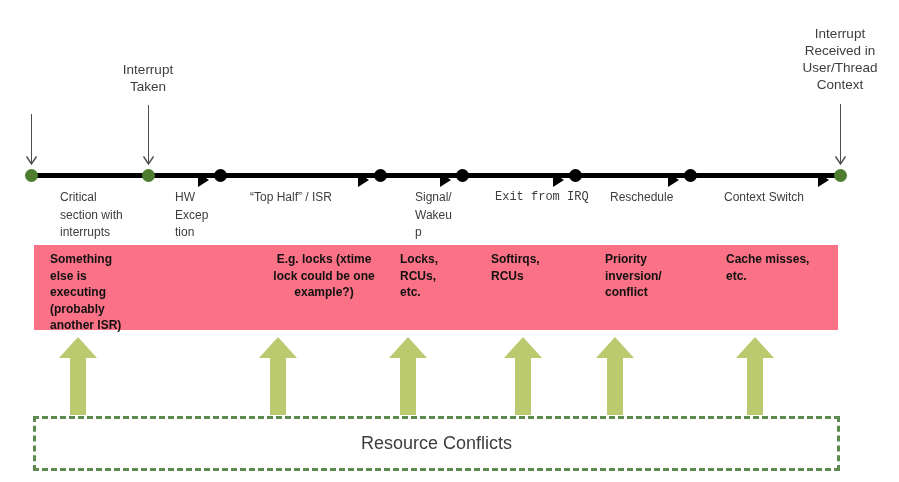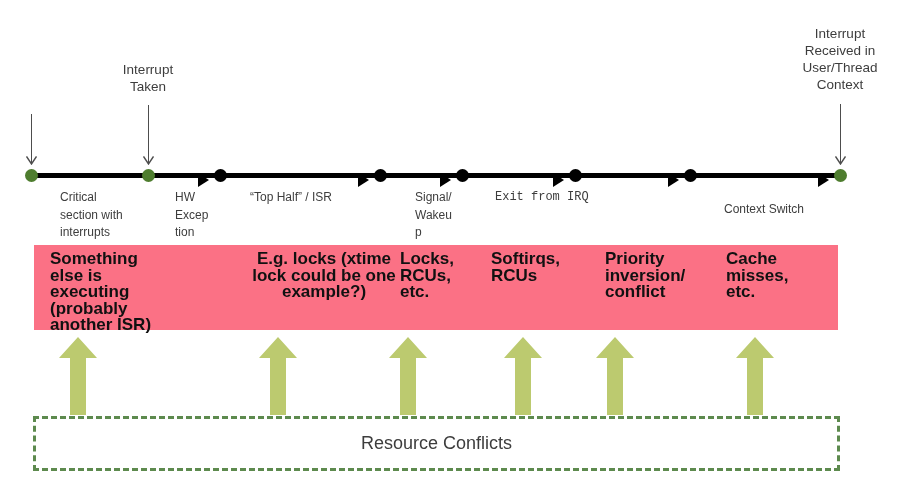--- a/index.html
+++ b/index.html
@@ -70,21 +70,21 @@
     white-space: pre-line;
   }
 
   
   #pink-band {
     position: absolute;
     background: #fb7185;
   }
   .pink-label {
     position: absolute;
-    font-size: 17px;
+    font-size: 12px;
     line-height: 16.5px;
     font-weight: bold;
     color: #111111;
     white-space: pre-line;
   }
 
   
   .up-arrow {
     position: absolute;
   }
@@ -161,21 +161,22 @@
 interrupts
 disabled</div>
   <div class="seg-label" style="left:175px; top:189px; width:62px;">HW
 Excep
 tion</div>
   <div class="seg-label" style="left:250px; top:189px; width:160px;">“Top Half” / ISR</div>
   <div class="seg-label" style="left:415px; top:189px; width:58px;">Signal/
 Wakeu
 p</div>
   <div class="seg-label" style="left:495px; top:189px; width:110px;font-family:Liberation Mono, monospace;">Exit from IRQ</div>
-  <div class="seg-label" style="left:724px; top:189px; width:130px;margin-top:12px;">Context Switch</div>
+  <div class="seg-label" style="left:610px; top:189px; width:100px;">Reschedule</div>
+  <div class="seg-label" style="left:724px; top:189px; width:130px;">Context Switch</div>
 
   <div id="pink-band" style="left:34px; top:245px; width:804px; height:85px;"></div>
 
   <div class="pink-label" style="left:50px; top:251px; width:118px;">Something
 else is
 executing
 (probably
 another ISR)</div>
   <div class="pink-label" style="left:248px; top:251px; width:152px;text-align:center;">E.g. locks (xtime
 lock could be one

